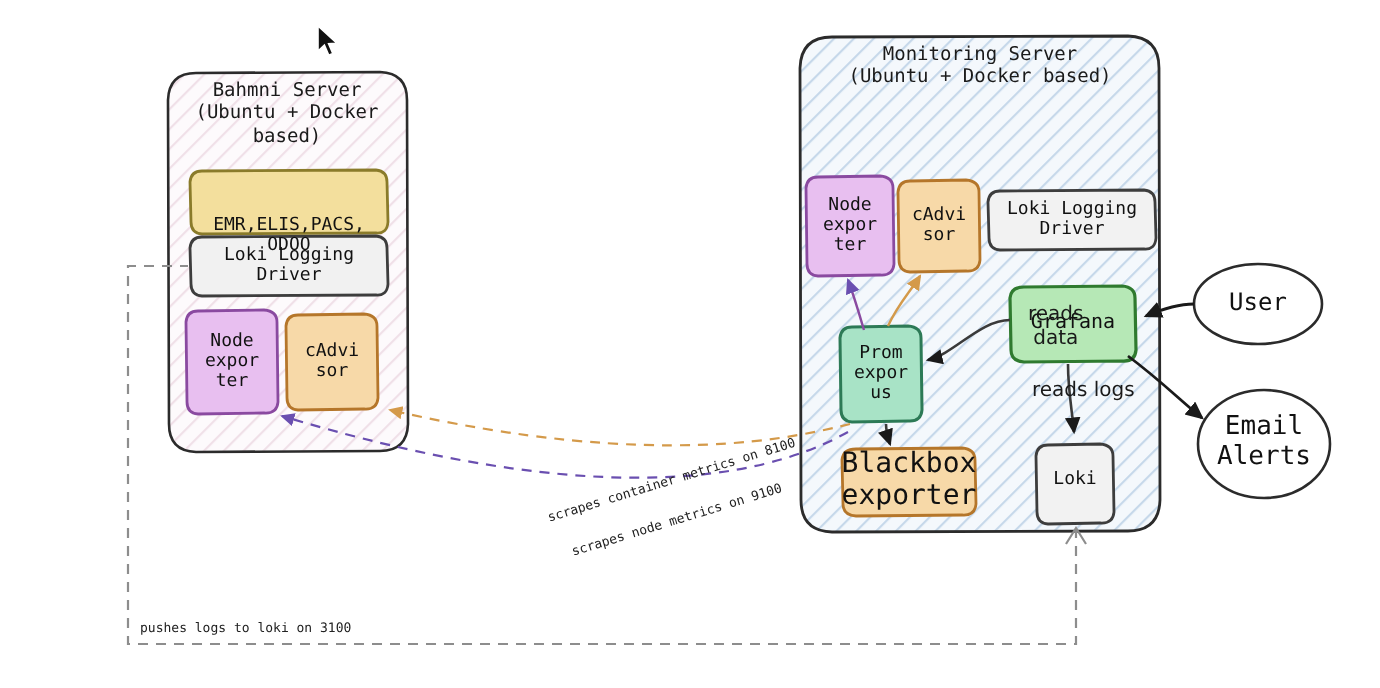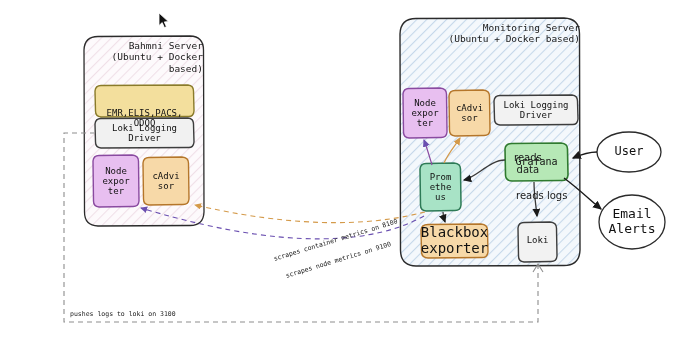--- a/index.html
+++ b/index.html
@@ -27,21 +27,21 @@
     justify-content: center;
     text-align: center;
     font-family: "DejaVu Sans Mono", monospace;
     color: #111111;
     pointer-events: none;
     white-space: pre-line;
     line-height: 1.12;
   }
   .srv-title {
     position: absolute;
-    text-align: right;
+    text-align: center;
     font-family: "DejaVu Sans Mono", monospace;
     color: #1a1a1a;
     white-space: pre-line;
     line-height: 1.2;
   }
   .edge-label {
     position: absolute;
     font-family: "DejaVu Sans", sans-serif;
     color: #1a1a1a;
     white-space: nowrap;
@@ -199,21 +199,21 @@
 expor
 ter</div>
 
 <div class="node-label" style="left:449px; top:90px; width:41px; height:46px; font-size:9px;">cAdvi
 sor</div>
 
 <div class="node-label" style="left:494px; top:95px; width:84px; height:30px; font-size:9px;">Loki Logging
 Driver</div>
 
 <div class="node-label" style="left:420px; top:163px; width:41px; height:48px; font-size:9px;">Prom
-ethe
+expor
 us</div>
 
 <div class="node-label" style="left:505px; top:143px; width:63px; height:38px; font-size:10px;">Grafana</div>
 
 <div class="node-label" style="left:421px; top:224px; width:67px; height:34px; font-size:14px;">Blackbox
 exporter</div>
 
 <div class="node-label" style="left:518px; top:222px; width:39px; height:36px; font-size:9px;">Loki</div>
 
 <div class="node-label" style="left:597px; top:132px; width:64px; height:40px; font-size:12px;">User</div>

